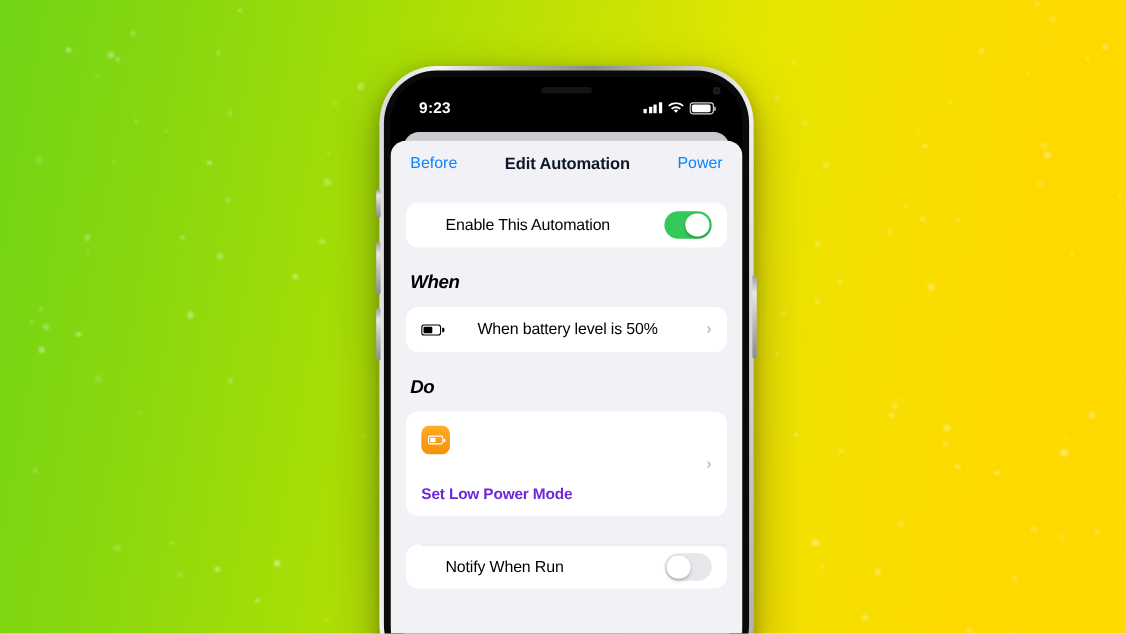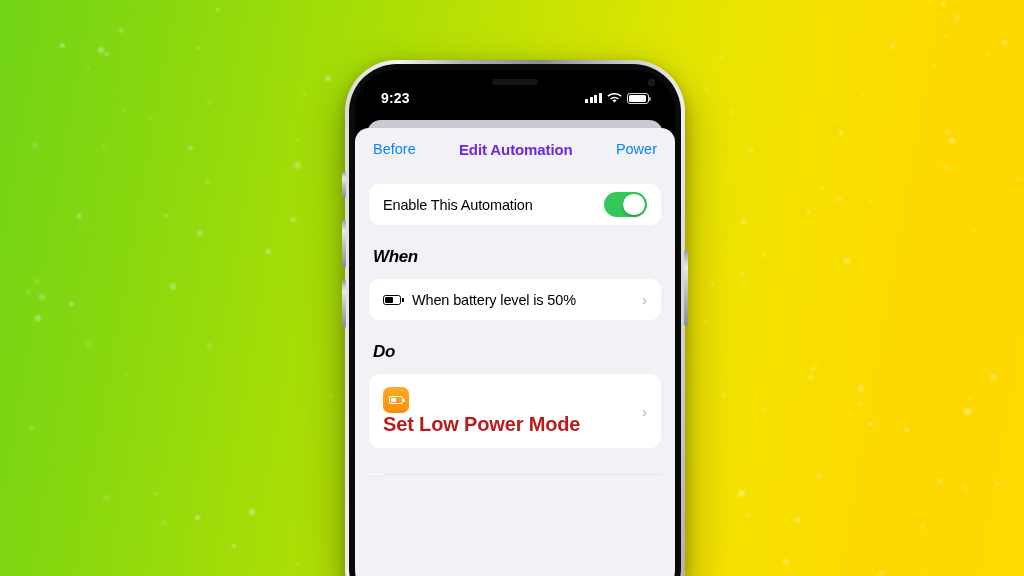--- a/index.html
+++ b/index.html
@@ -75,31 +75,31 @@
     position:absolute; left:0; right:0; top:58px; bottom:0;
     background:#f1f1f6; border-radius:14px 14px 0 0;
     display:flex; flex-direction:column; overflow:hidden;
   }
 
   .navbar {
     height:42px; flex:0 0 42px; display:flex; align-items:center;
     justify-content:space-between; padding:0 18px;
   }
   .nav-btn { font-size:14.5px; color:#0a84ff; cursor:pointer; }
-  .nav-title { font-size:15px; font-weight:700; color:#6d28d9; letter-spacing:-.1px; }
+  .nav-title { font-size:15px; font-weight:700; color:#0f172a; letter-spacing:-.1px; }
 
   .content { flex:1; padding:0 14px; overflow:hidden; }
 
   .card { background:#fff; border-radius:11px; }
 
   .row {
     display:flex; align-items:center; min-height:42px;
     padding:0 14px; position:relative;
   }
-  .row-label { font-size:14.5px; color:#000; letter-spacing:-.15px; }
+  .row-label { font-size:14.5px; color:#000; letter-spacing:-.15px;margin-left:22px; }
   .divider { height:1px; background:#e4e4e8; margin-left:14px; }
 
   
   .toggle { width:43px; height:25.5px; border-radius:13px; position:relative; flex:0 0 auto; cursor:pointer; }
   .toggle.on  { background:#34c759; }
   .toggle.off { background:#e6e6eb; }
   .knob { position:absolute; top:1.8px; width:21.8px; height:21.8px; border-radius:50%; background:#fff; box-shadow:0 2px 3px rgba(0,0,0,.22), 0 0 1px rgba(0,0,0,.12); }
   .toggle.on  .knob { right:1.8px; }
   .toggle.off .knob { left:1.8px; }
 
@@ -116,21 +116,21 @@
     background:linear-gradient(180deg,#ffab27,#f79009);
     display:flex; align-items:center; justify-content:center;
   }
   .icon-orange .mini { width:14px; height:8px; border:1.5px solid #fff; border-radius:2.2px; position:relative; }
   .icon-orange .mini::after { content:""; position:absolute; right:-2.8px; top:1.8px; width:1.6px; height:3px; background:#fff; border-radius:0 1px 1px 0; }
   .icon-orange .mini i { position:absolute; left:.8px; top:.8px; bottom:.8px; width:5px; background:#fff; border-radius:.8px; display:block; }
 
   .chev { position:absolute; right:14px; color:#c3c3c8; font-size:15px; line-height:1; font-weight:600; }
 
   .action-card { border-radius:11px; background:#fff; padding:13px 14px 12px 14px; position:relative; }
-  .action-title { font-size:20px; font-weight:700; color:#b91c1c; margin-top:0; letter-spacing:-.15px; }.sp12{height:12px}.sp14{height:14px}.sp22{height:22px}
+  .action-title { font-size:14px; font-weight:700; color:#6d28d9; margin-top:28px; letter-spacing:-.15px; }.sp12{height:12px}.sp14{height:14px}.sp22{height:22px}
 </style>
 </head>
 <body>
 
 <div id="dots">
     <span class="dot" style="left: 968.452px; top: 396.513px; width: 2.35364px; height: 2.35364px; opacity: 0.480456;"></span>
     <span class="dot" style="left: 85.8685px; top: 341.15px; width: 6.58687px; height: 6.58687px; opacity: 0.255573;"></span>
     <span class="dot" style="left: 704.01px; top: 320.74px; width: 3.73075px; height: 3.73075px; opacity: 0.447107;"></span>
     <span class="dot" style="left: 196.915px; top: 46.3182px; width: 3.28509px; height: 3.28509px; opacity: 0.568123;"></span>
     <span class="dot" style="left: 987.344px; top: 51.8544px; width: 3.15079px; height: 3.15079px; opacity: 0.640922;"></span>
@@ -310,18 +310,24 @@
                 <i></i>
               </span>
           </div>
           <div class="action-title">Set Low Power Mode</div>
           <span class="chev" style="top:50%; transform:translateY(-50%)">›</span>
         </div>
 
         <div style="height:26px"></div>
         <div class="card">
           <div class="divider"></div>
+          <div class="row" style="min-height:39px">
+            <span class="row-label">Notify When Run</span>
+            <div class="toggle off" style="margin-left:auto">
+              <span class="knob"></span>
+            </div>
+          </div>
         </div>
 
       </div>
     </div>
   </div>
 </div>
 
 </body></html>

